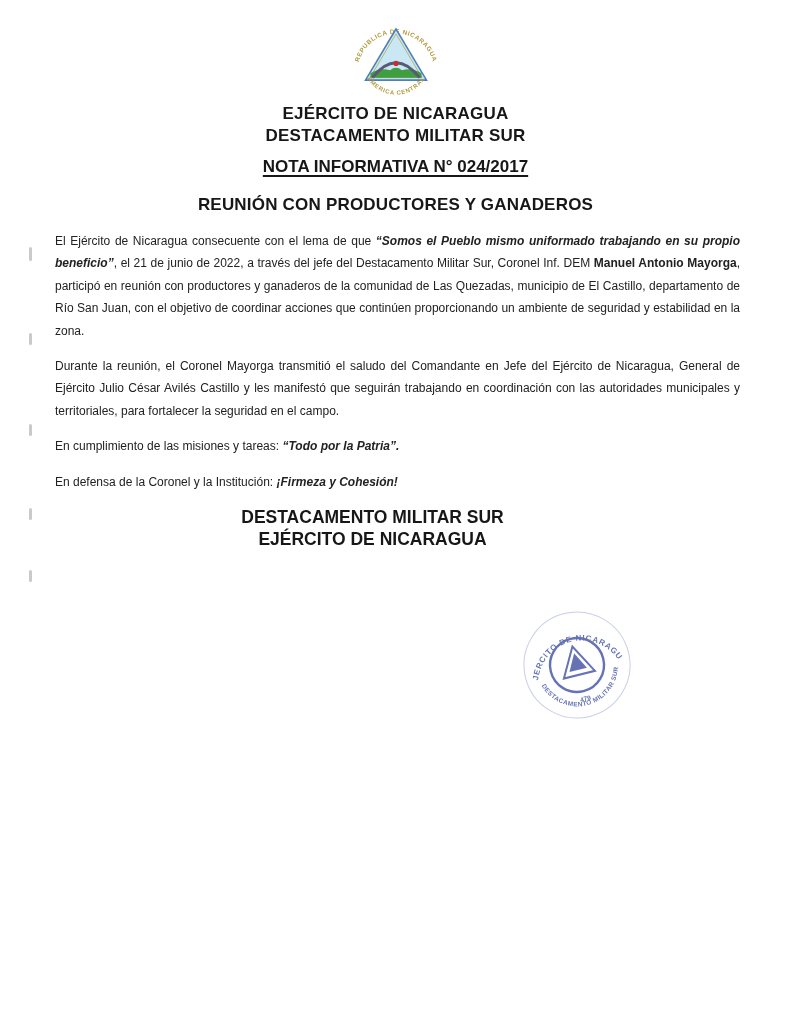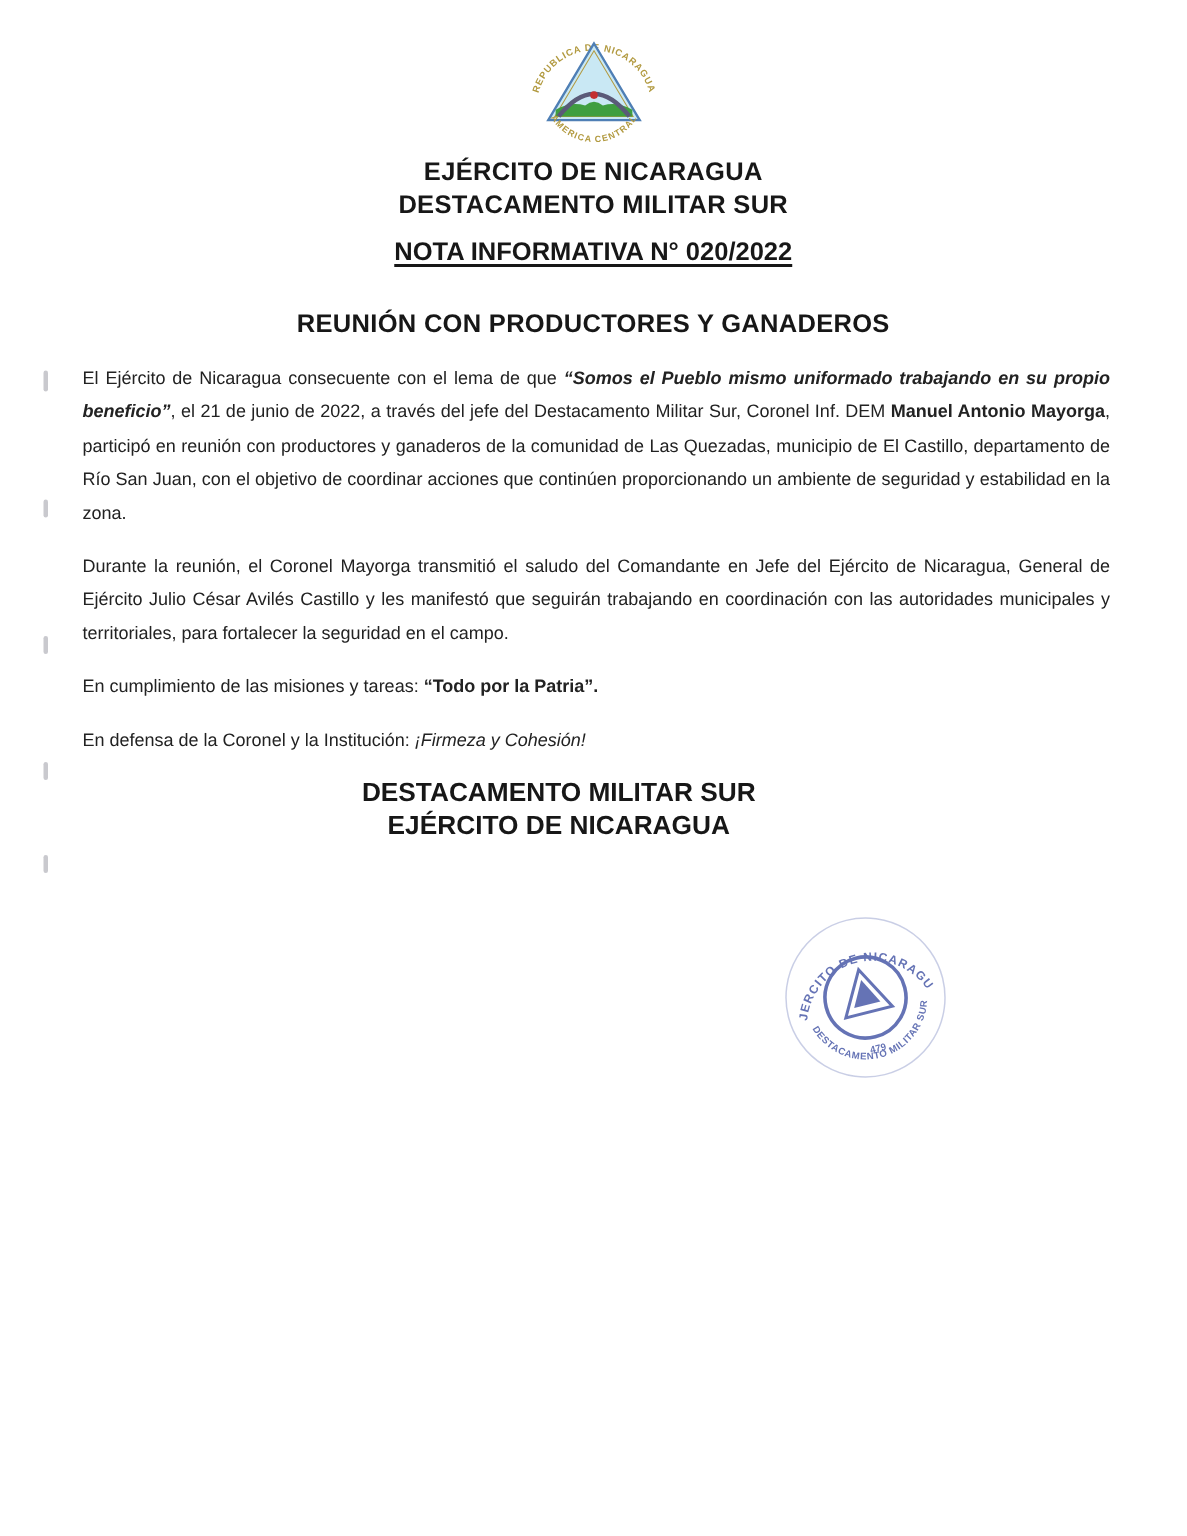--- a/index.html
+++ b/index.html
@@ -15,21 +15,21 @@
   .emblem-wrap {
     width: 118px;
     margin: 18px auto 2px;
   }
   .hdr { text-align: center; font-weight: bold; color: #171717; }
   .hdr-line { font-size: 17px; line-height: 22px; letter-spacing: 0.2px; }
   .doc-number {
     font-size: 17px; line-height: 22px; margin-top: 9px;
     text-decoration: underline; text-decoration-thickness: 1.5px; text-underline-offset: 3px;
   }
-  .subject { font-size: 17px; line-height: 22px; margin-top: 26px; letter-spacing: 0.2px; }
+  .subject { font-size: 17px; line-height: 22px; margin-top: 16px; letter-spacing: 0.2px; }
   .content { margin: 14px 51px 0 55px; }
   .content p {
     margin: 0 0 13px 0;
     font-size: 12px;
     line-height: 22.4px;
     text-align: justify;
     color: #222222;
   }
   .footer { position: relative; margin-top: 10px; }
   .footer-text {
@@ -82,29 +82,29 @@
       <circle cx="60" cy="46" r="2.6" fill="#c43030"></circle>
       <text font-size="6" font-weight="bold" fill="#b29a40" letter-spacing="0.8" font-family="Liberation Sans, sans-serif">
         <textPath href="#arcBottom" startOffset="50%" text-anchor="middle">AMERICA CENTRAL</textPath>
       </text>
     </svg>
   </div>
 
   <div class="hdr">
     <div class="hdr-line">EJÉRCITO DE NICARAGUA</div>
     <div class="hdr-line">DESTACAMENTO MILITAR SUR</div>
-    <div class="doc-number">NOTA INFORMATIVA N° 020/2022</div>
+    <div class="doc-number">NOTA INFORMATIVA N° 024/2017</div>
     <div class="subject">REUNIÓN CON PRODUCTORES Y GANADEROS</div>
   </div>
 
   <div class="content">
     <p><span>El Ejército de Nicaragua consecuente con el lema de que </span><span style="font-weight: bold; font-style: italic;">“Somos el Pueblo mismo uniformado trabajando en su propio beneficio”</span><span>, el 21 de junio de 2022, a través del jefe del Destacamento Militar Sur, Coronel Inf. DEM </span><span style="font-weight: bold;">Manuel Antonio Mayorga</span><span>, participó en reunión con productores y ganaderos de la comunidad de Las Quezadas, municipio de El Castillo, departamento de Río San Juan, con el objetivo de coordinar acciones que continúen proporcionando un ambiente de seguridad y estabilidad en la zona.</span></p>
     <p><span>Durante la reunión, el Coronel Mayorga transmitió el saludo del Comandante en Jefe del Ejército de Nicaragua, General de Ejército </span><span style="font-weight: normal;">Julio César Avilés Castillo</span><span> y les manifestó que seguirán trabajando en coordinación con las autoridades municipales y territoriales, para fortalecer la seguridad en el campo.</span></p>
-    <p><span>En cumplimiento de las misiones y tareas: </span><span style="font-weight: bold; ">“Todo por la Patria”.</span></p>
-    <p><span>En defensa de la Coronel y la Institución: </span><span style="font-weight: normal; font-style: italic;">¡Firmeza y Cohesión!</span></p>
+    <p><span>En cumplimiento de las misiones y tareas: </span><span style="font-weight: bold; font-style: italic;">“Todo por la Patria”.</span></p>
+    <p><span>En defensa de la Coronel y la Institución: </span><span style="font-weight: bold; font-style: italic;">¡Firmeza y Cohesión!</span></p>
   </div>
 
   <div class="footer">
     <div class="footer-text">
       <div>DESTACAMENTO MILITAR SUR</div>
       <div>EJÉRCITO DE NICARAGUA</div>
     </div>
   </div>
 
   <svg class="stamp" viewBox="0 0 118 118">

